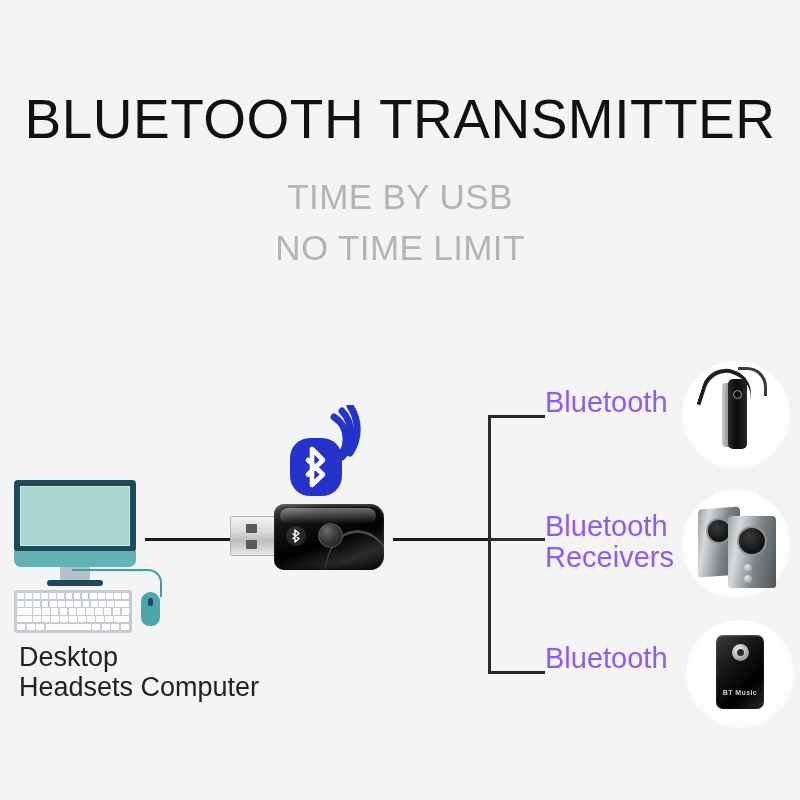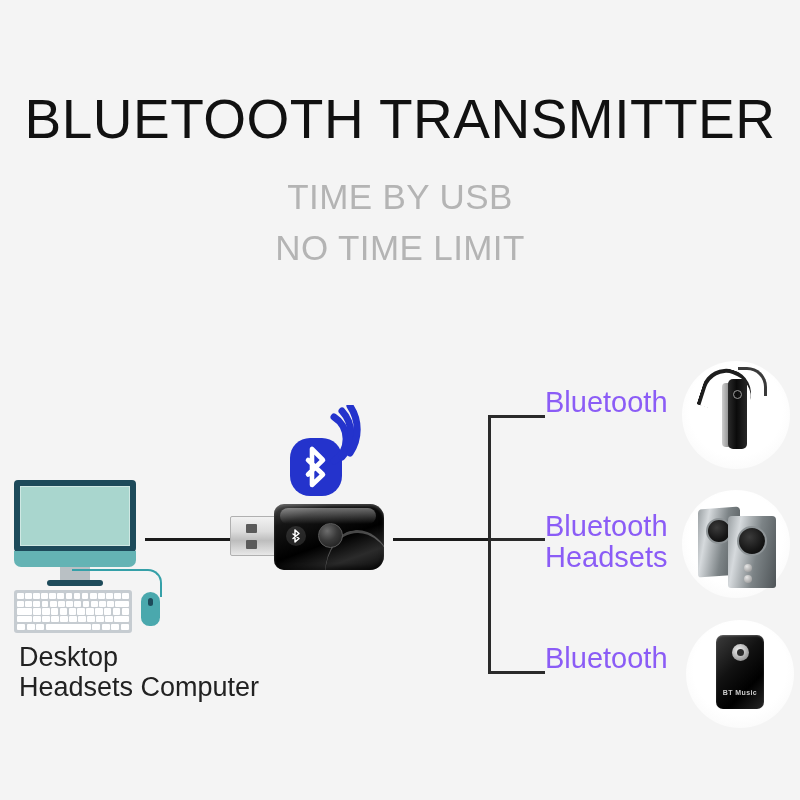--- a/index.html
+++ b/index.html
@@ -485,21 +485,21 @@
   <div class="item-thumb" style="left:682px; top:337px;">
     <div class="hs-hook"></div>
     <div class="hs-hook2"></div>
     <div class="hs-edge"></div>
     <div class="hs-body"></div>
     <div class="hs-btn"></div>
   </div>
 
   <div class="item-label" style="left:545px; top:487px;">
     <div>Bluetooth</div>
-    <div>Headsets</div>
+    <div>Receivers</div>
   </div>
   <div class="item-thumb" style="left:682px; top:466px;">
     <div class="sp back"></div>
     <div class="sp-cone c1"></div>
     <div class="sp front"></div>
     <div class="sp-cone c2"></div>
     <div class="sp-knob k1"></div>
     <div class="sp-knob k2"></div>
   </div>
 

